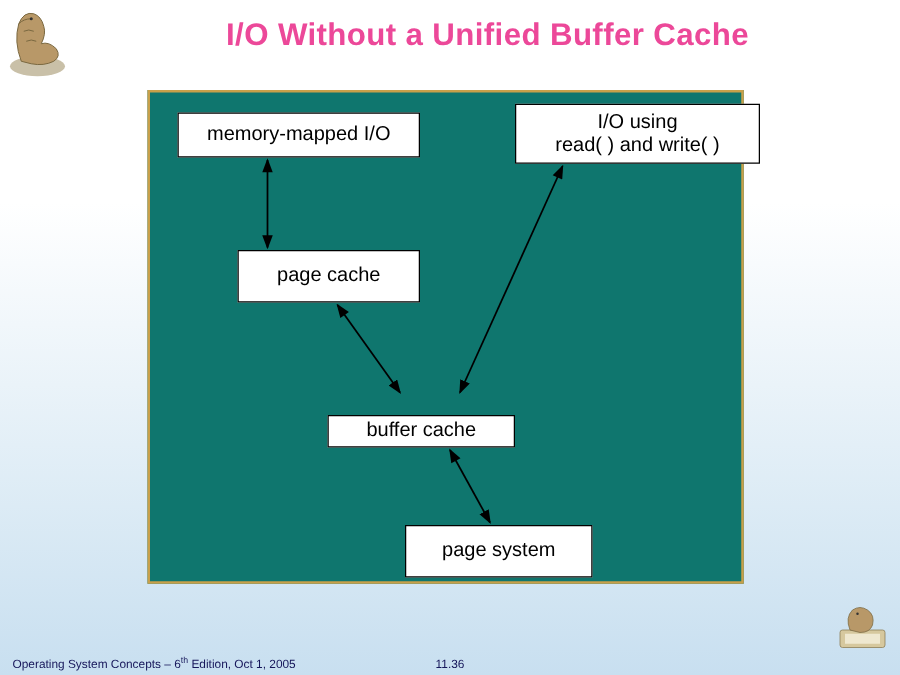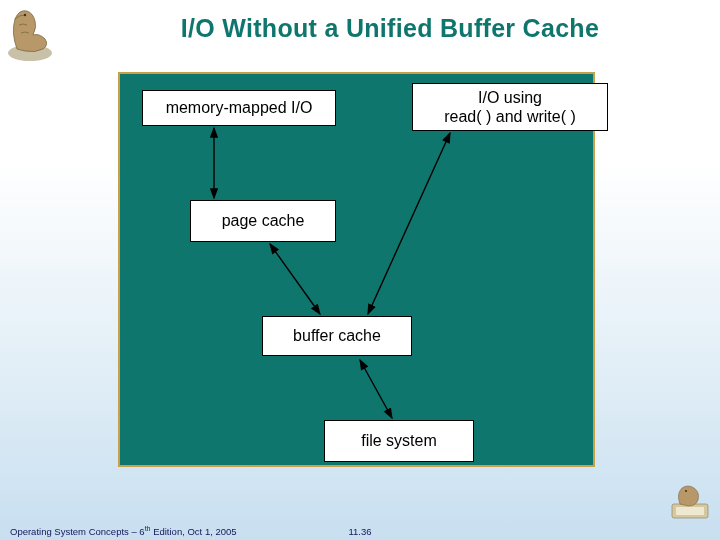--- a/index.html
+++ b/index.html
@@ -26,21 +26,21 @@
     height: 36px;
   }
   .title {
     position: absolute;
     top: 14px;
     left: 80px;
     right: 20px;
     text-align: center;
     font-size: 25px;
     font-weight: bold;
-    color: #0f766e;
+    color: #ec4899;
     letter-spacing: 0.3px;
   }
   .diagram {
     position: absolute;
     top: 72px;
     left: 118px;
     width: 477px;
     height: 395px;
     background: #0f766e;
     border: 2px solid #c9a04a;
@@ -53,21 +53,21 @@
     justify-content: center;
     font-size: 16px;
     line-height: 1.2;
     text-align: center;
     padding: 2px 4px;
     background: #ffffff;
   }
   .box.mmio { left: 22px; top: 16px; width: 194px; height: 36px; }
   .box.rw   { left: 260px; top: 9px; width: 196px; height: 48px; margin-left: 32px; }
   .box.pc   { left: 22px; top: 126px; width: 146px; height: 42px; margin-left: 48px; }
-  .box.bc   { left: 142px; top: 242px; width: 150px; height: 40px; }
+  .box.bc   { left: 142px; top: 258px; width: 150px; height: 26px; }
   .box.fs   { left: 204px; top: 346px; width: 150px; height: 42px; }
   svg.arrows {
     position: absolute;
     left: 0; top: 0;
     width: 477px; height: 395px;
     pointer-events: none;
   }
   .footer {
     position: absolute;
     bottom: 3px;
@@ -115,21 +115,21 @@
     </defs>
     <line x1="94" y1="54" x2="94" y2="124" stroke="#000" stroke-width="1.4" marker-start="url(#ahR)" marker-end="url(#ah)"></line>
     <line x1="150" y1="170" x2="200" y2="240" stroke="#000" stroke-width="1.4" marker-start="url(#ahR)" marker-end="url(#ah)"></line>
     <line x1="330" y1="59" x2="248" y2="240" stroke="#000" stroke-width="1.4" marker-start="url(#ahR)" marker-end="url(#ah)"></line>
     <line x1="240" y1="286" x2="272" y2="344" stroke="#000" stroke-width="1.4" marker-start="url(#ahR)" marker-end="url(#ah)"></line>
   </svg>
   <div class="box mmio">memory-mapped I/O</div>
   <div class="box rw">I/O using<br>read( ) and write( )</div>
   <div class="box pc">page cache</div>
   <div class="box bc">buffer cache</div>
-  <div class="box fs">file system</div>
+  <div class="box fs">page system</div>
 </div>
 
 <div class="logo-bottom">
   <svg viewBox="0 0 42 36">
     <rect x="2" y="20" width="36" height="14" rx="2" fill="#d6c89e" stroke="#8a7a50" stroke-width="0.6"></rect>
     <rect x="6" y="23" width="28" height="8" fill="#efe8d0"></rect>
     <path d="M10 20 Q6 10 12 4 Q18 0 24 4 Q30 8 28 16 Q26 22 18 22 Z" fill="#b89868" stroke="#7a6840" stroke-width="0.6"></path>
     <circle cx="16" cy="7" r="1" fill="#333"></circle>
   </svg>
 </div>

